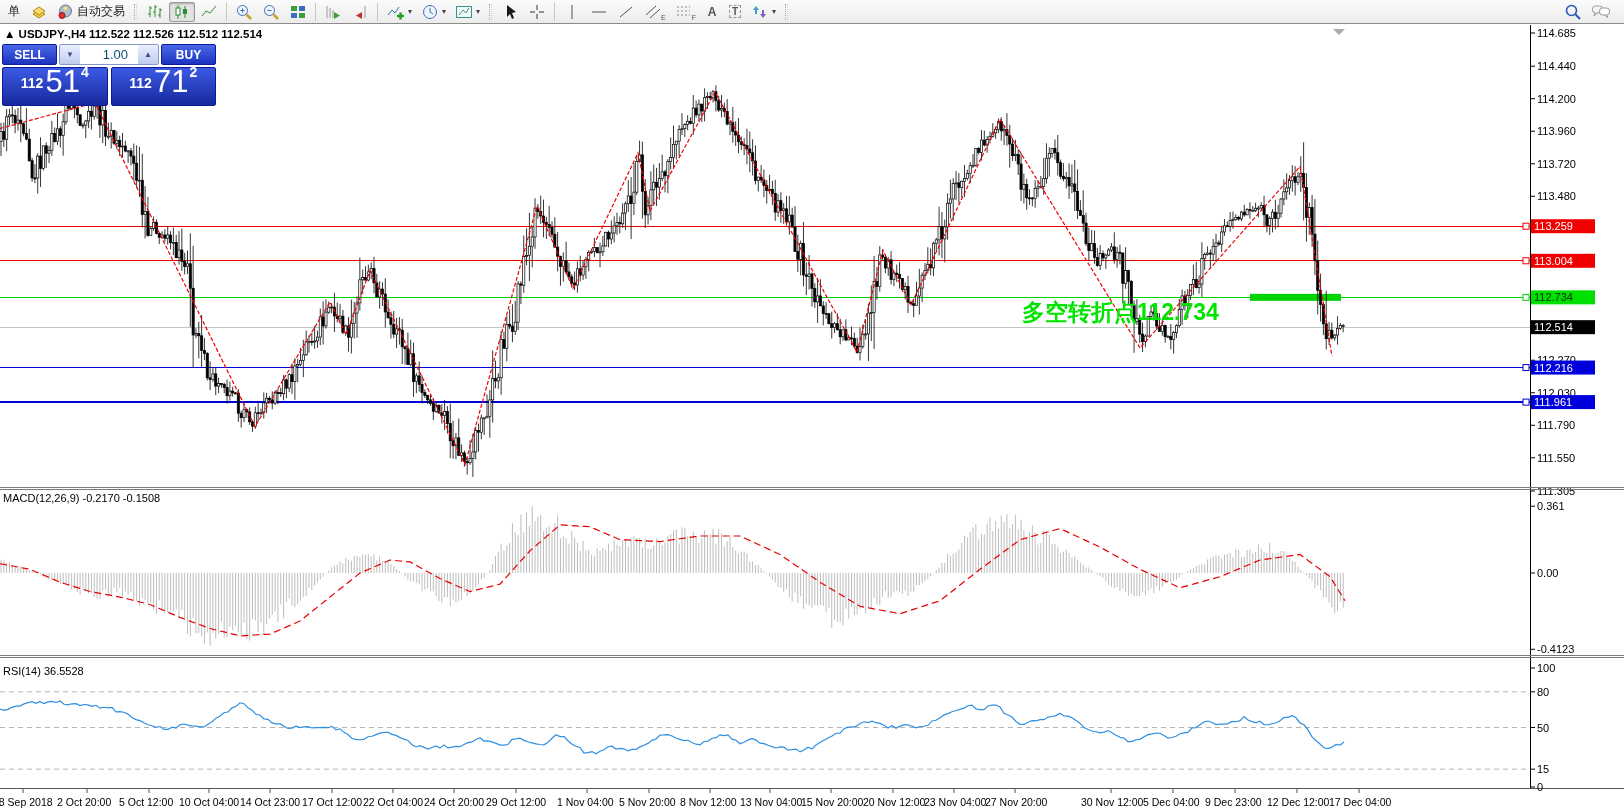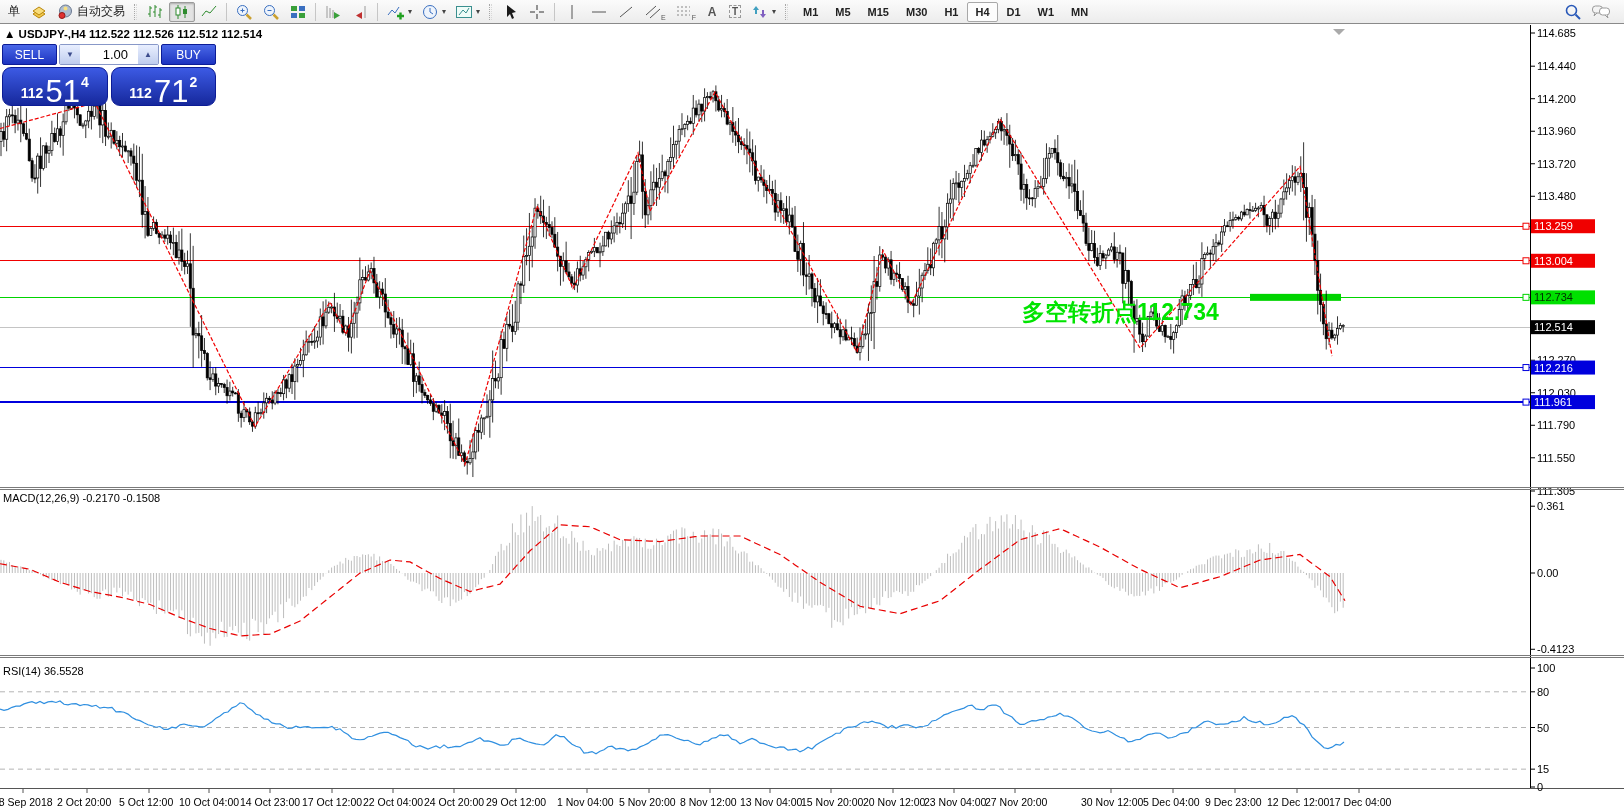--- a/index.html
+++ b/index.html
@@ -24,28 +24,28 @@
   border-radius:2px;display:flex;align-items:center;cursor:pointer}
 .tf.active{background:#fcfcfc;border-color:#a8a8a8}
 .spacer{flex:1}
 
 .chart-area{position:absolute;top:25px;left:0;width:1624px;height:787px;background:#fff}
 svg text{font-family:"Liberation Sans","DejaVu Sans",sans-serif}
 
 .trade-panel{position:absolute;left:2px;top:19px;width:214px;z-index:5}
 .tp-row1{display:flex;height:21px;gap:2px}
 .tp-btn{width:55px;background:linear-gradient(#4a68e8,#1c33c0);border:1px solid #0c1c96;color:#fff;
-  font-size:12px;font-weight:normal;display:flex;align-items:center;justify-content:center;border-radius:2px;cursor:pointer}
+  font-size:12px;font-weight:bold;display:flex;align-items:center;justify-content:center;border-radius:2px;cursor:pointer}
 .tp-spin{flex:1;display:flex;border:1px solid #8898c8;background:#fff;border-radius:2px;overflow:hidden}
 .tp-spin .sp-btn{width:20px;border:none;background:linear-gradient(#e9efff,#bfcdee);color:#3c4c8c;
   font-size:8px;display:flex;align-items:center;justify-content:center;cursor:pointer}
-.tp-vol{flex:1;font-size:13px;display:flex;align-items:center;justify-content:flex-end;padding-right:10px;color:#000000}
+.tp-vol{flex:1;font-size:13px;display:flex;align-items:center;justify-content:flex-end;padding-right:10px;color:#0c4a6e}
 .tp-row2{display:flex;gap:3px;margin-top:2px;height:39px}
 .tp-price{flex:1;background:linear-gradient(#3c5ae4,#16289c);border:1px solid #0c1c96;color:#fff;
-  display:flex;align-items:flex-end;justify-content:center;padding-bottom:0;border-radius:9px;cursor:pointer}
+  display:flex;align-items:flex-end;justify-content:center;padding-bottom:10px;border-radius:2px;cursor:pointer}
 .tp-price .sm{font-size:14px;font-weight:bold;margin:0 2px 4px 0}
 .tp-price .bg{font-size:31px;font-weight:normal;line-height:.85}
 .tp-price .sp{font-size:14px;font-weight:bold;margin:0 0 15px 1px}
 </style>
 </head>
 <body>
 
 <div class="toolbar">
   <span class="tbtn">
       <span>单</span>
@@ -187,31 +187,20 @@
       <span class="tboxed">T</span>
     </span>
   <span class="tbtn">
     <svg width="18" height="18" viewBox="0 0 18 18">
         <path d="M5 3l3 4H6v4H4V7H2z" fill="#40a0c0"></path>
         <path d="M12 15l-3-4h2V7h2v4h2z" fill="#8060c0"></path>
       </svg>
     <span class="caret">▾</span>
   </span>
   <span class="thandle"></span>
-  <span class="tf-group">
-      <div class="tf">M1</div>
-      <div class="tf">M5</div>
-      <div class="tf">M15</div>
-      <div class="tf">M30</div>
-      <div class="tf">H1</div>
-      <div class="tf active">H4</div>
-      <div class="tf">D1</div>
-      <div class="tf">W1</div>
-      <div class="tf">MN</div>
-    </span>
   <span class="spacer"></span>
   <span class="tbtn">
     <svg width="18" height="18" viewBox="0 0 18 18">
         <circle cx="7.5" cy="7.5" r="5" stroke="#2858b8" stroke-width="1.6" fill="none"></circle>
         <path d="M11.5 11.5L16 16" stroke="#2858b8" stroke-width="2"></path>
       </svg>
   </span>
   <span class="tbtn" style="margin-right:6px">
     <svg width="20" height="18" viewBox="0 0 20 18">
         <rect x="1.5" y="3" width="10" height="7" rx="3" stroke="#9a9a9a" fill="#f4f4f4"></rect>

